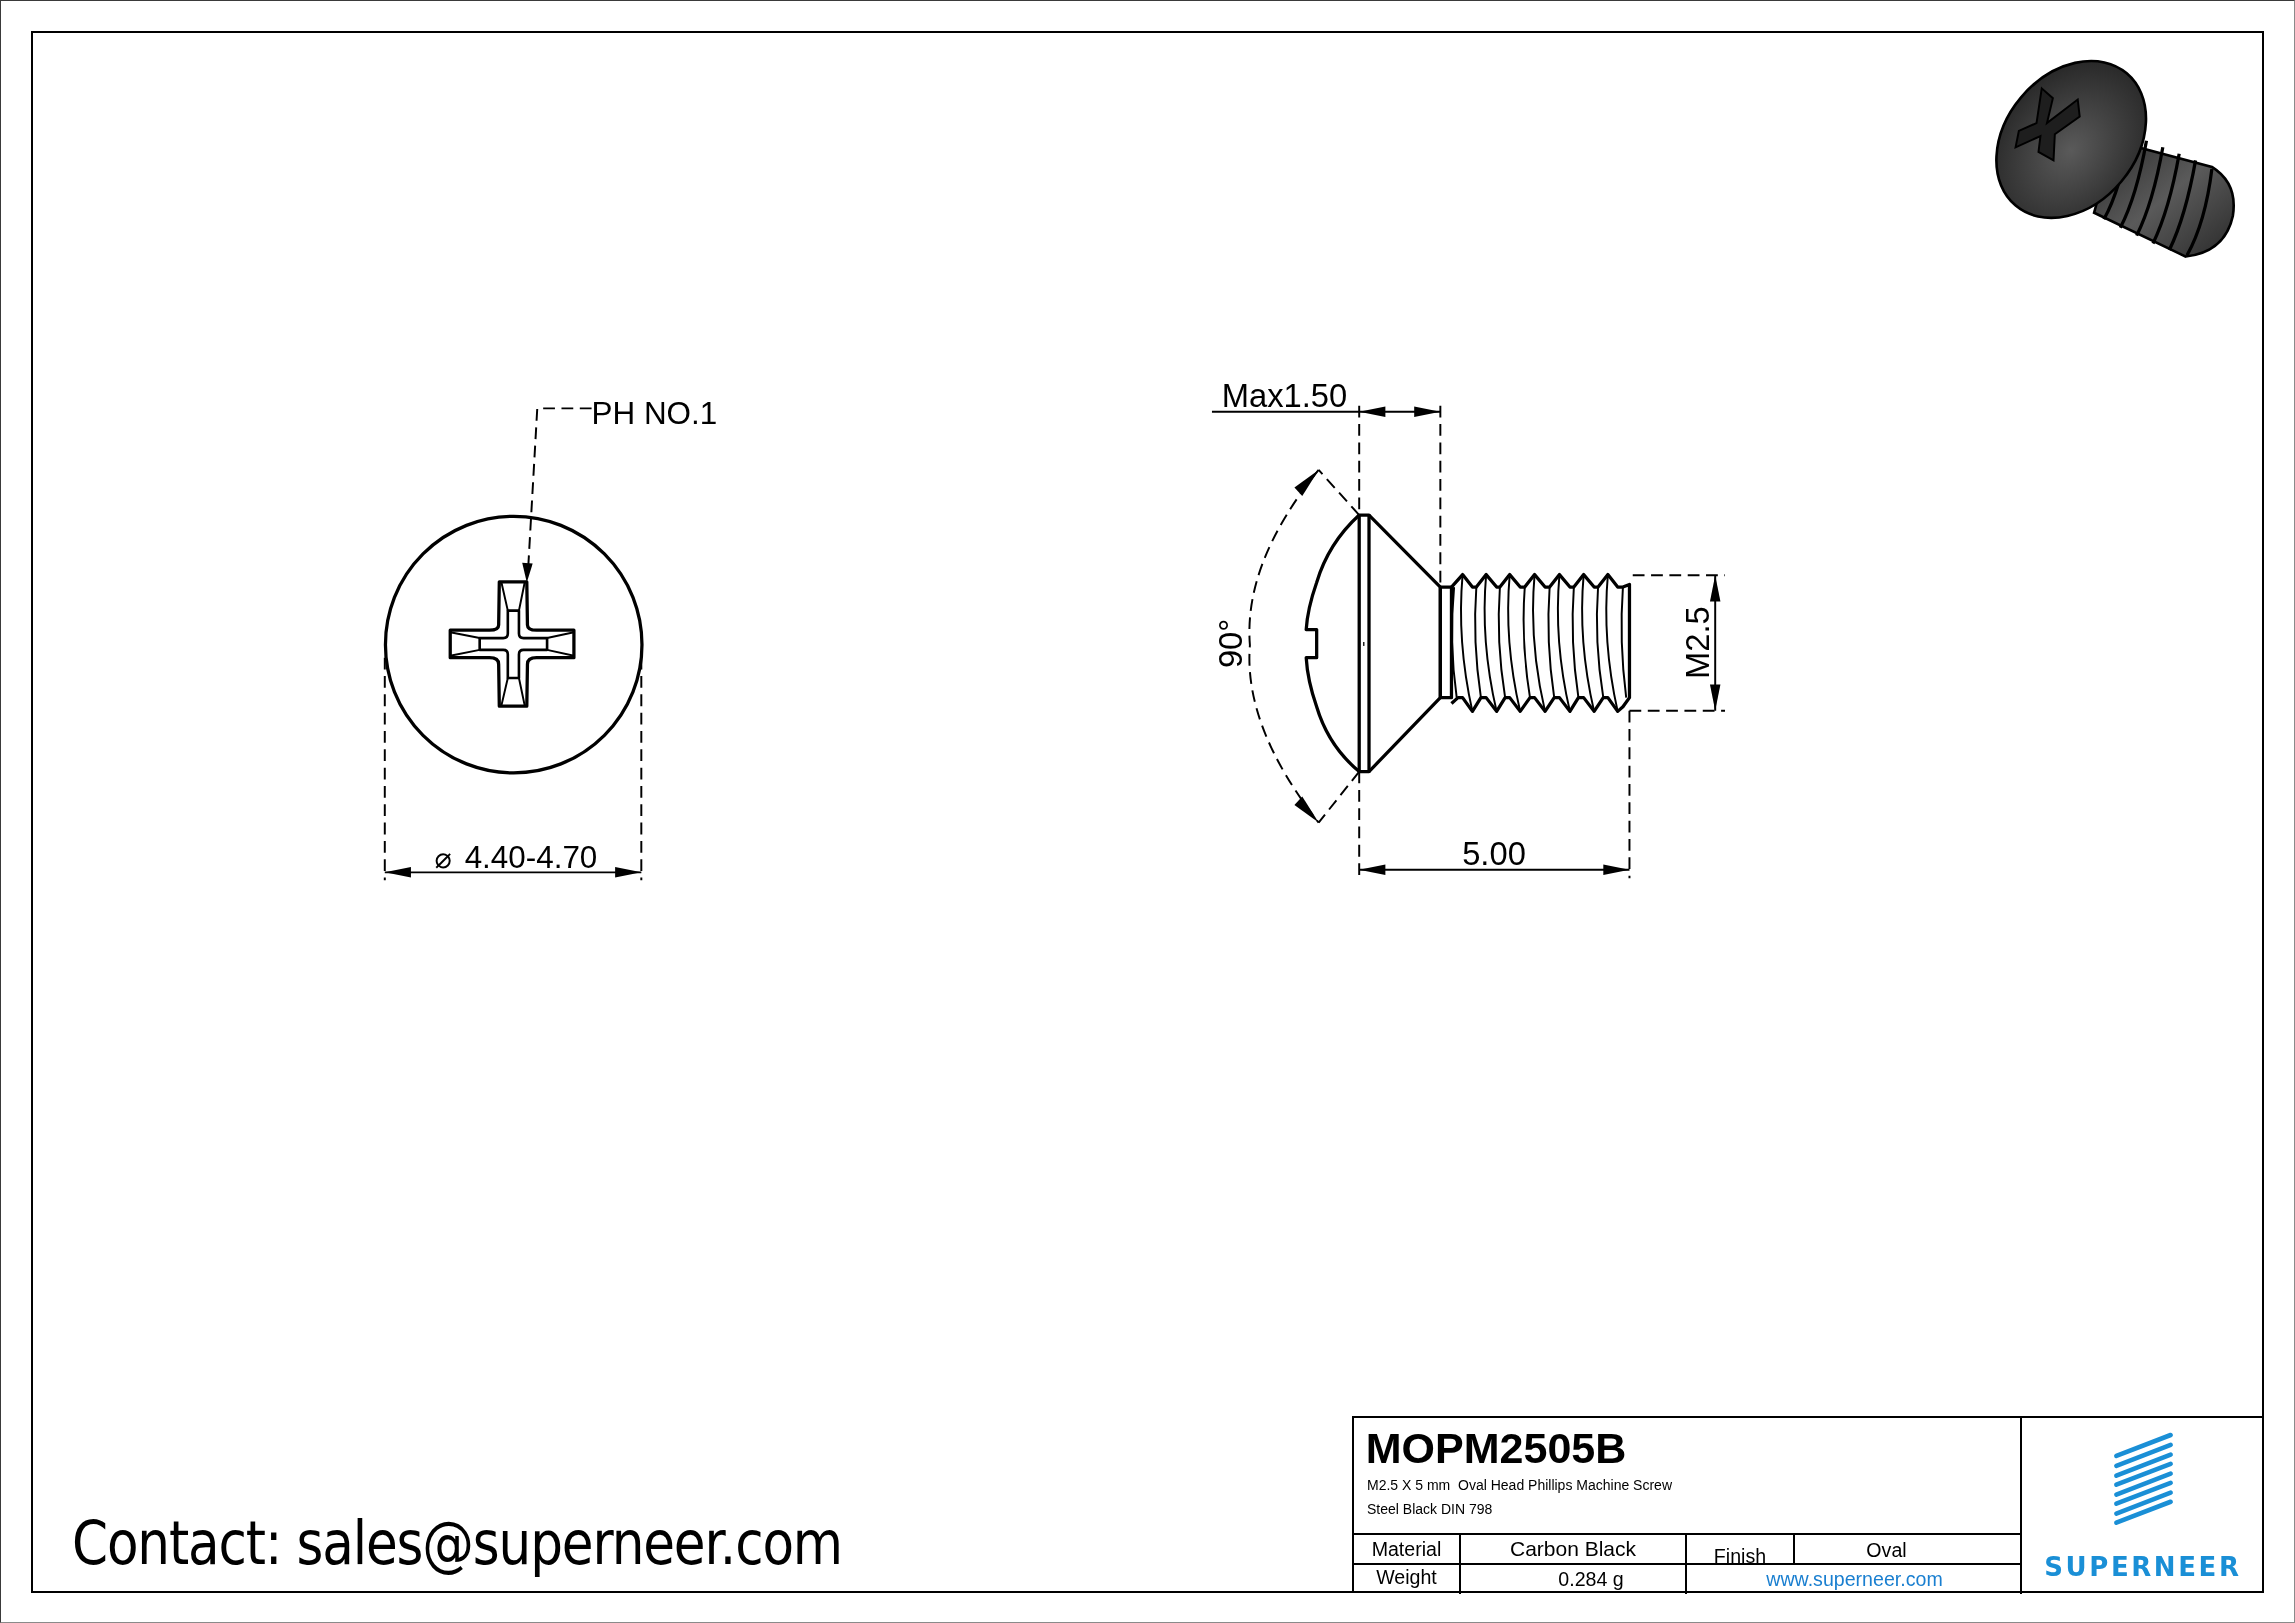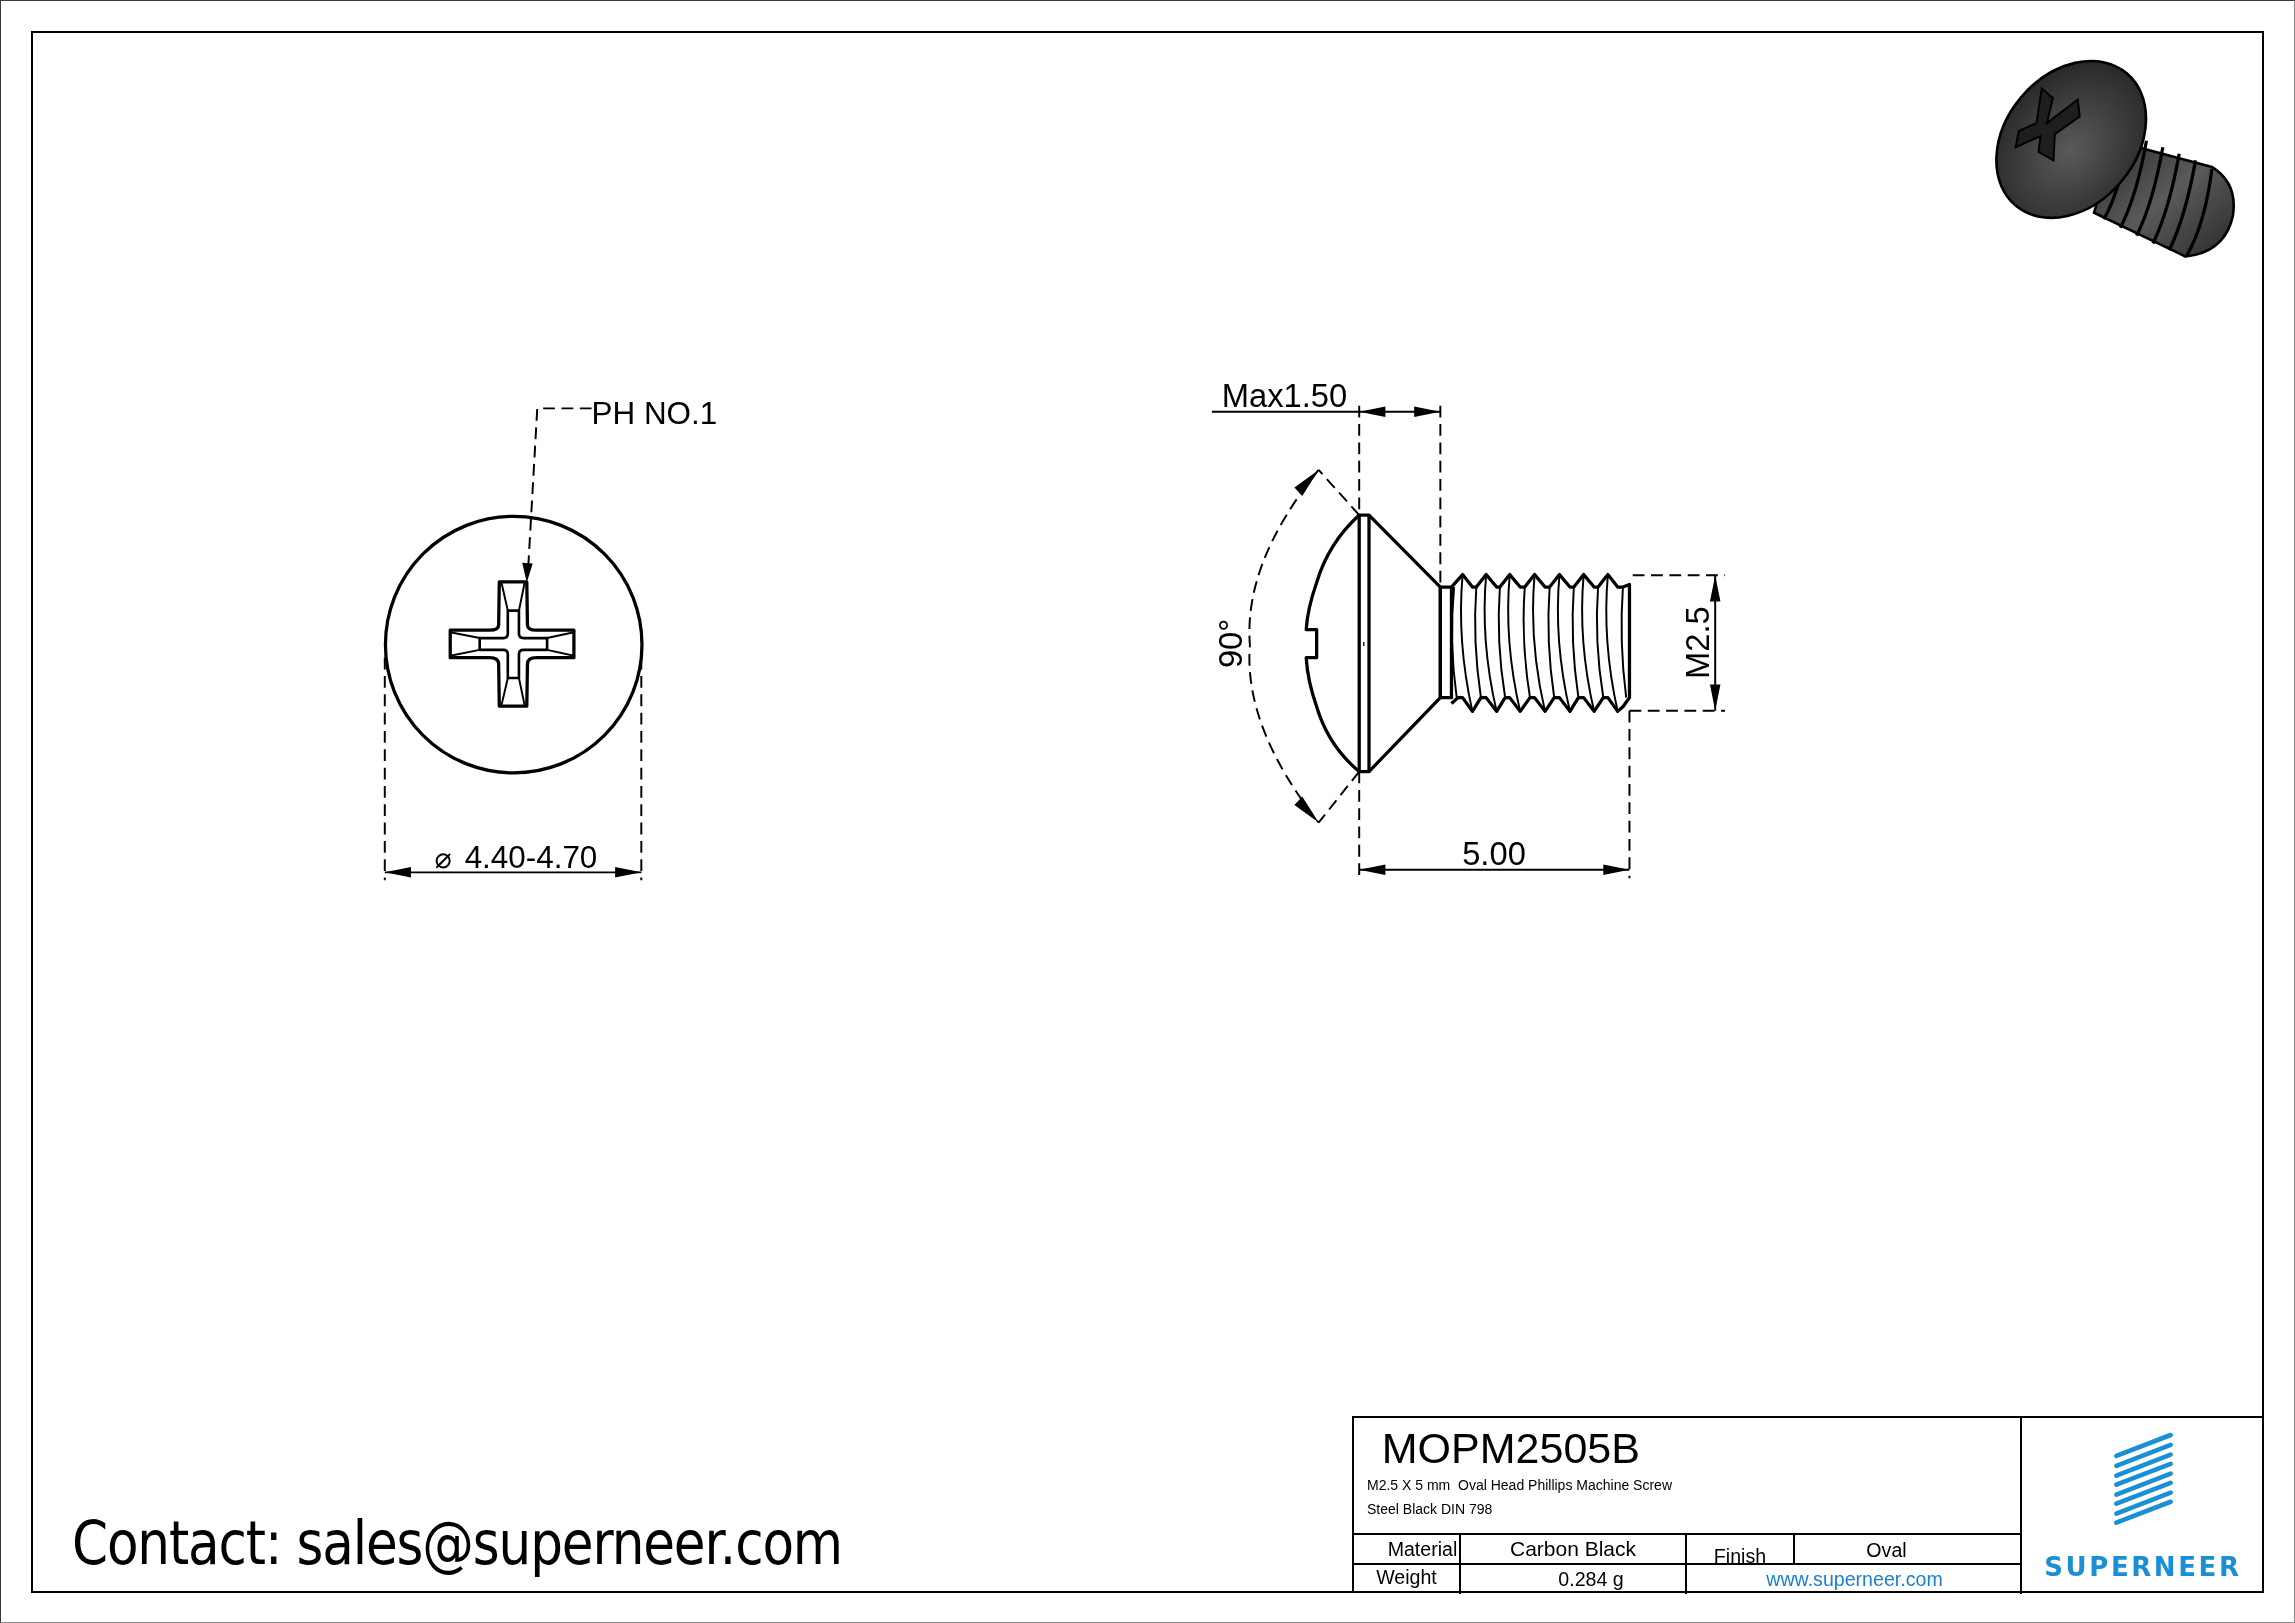--- a/index.html
+++ b/index.html
@@ -9,21 +9,21 @@
   .frame { position: absolute; left: 31px; top: 31px; width: 2229px; height: 1558px; border: 2px solid #000; box-sizing: content-box; }
   svg text { font-family: "Liberation Sans", sans-serif; fill: #000; }
   .ln { stroke: #000; stroke-width: 5; fill: none; stroke-linejoin: round; }
   .thin { stroke: #000; stroke-width: 3; fill: none; }
   .dash { stroke: #000; stroke-width: 3; fill: none; stroke-dasharray: 18 10; }
   .arrow { fill: #000; stroke: none; }
 
   
   .tb { position: absolute; left: 1352px; top: 1416px; width: 911px; height: 176px; border-top: 2.6px solid #000; border-left: 2.6px solid #000; box-sizing: border-box; }
   .tb-info { position: absolute; left: 0; top: 0; width: 668px; height: 117px; border-right: 2.6px solid #000; border-bottom: 2.6px solid #000; box-sizing: border-box; }
-  .tb-part { position: absolute; left: 11.8px; top: 9.2px; font-size: 43px; font-weight: normal; letter-spacing: 0px; line-height: 1; margin-left: 16px; }
+  .tb-part { position: absolute; left: 11.8px; top: 9.2px; font-size: 43px; font-weight: bold; letter-spacing: 0px; line-height: 1; }
   .tb-desc { position: absolute; left: 13px; font-size: 14px; line-height: 1; white-space: pre; }
   .tb-desc.l1 { top: 60px; }
   .tb-desc.l2 { top: 84px; }
   .tb-grid { position: absolute; left: 0; top: 117px; width: 668px; height: 59px; border-right: 2.6px solid #000; box-sizing: border-box; }
   .cell { position: absolute; font-size: 19.6px; line-height: 1; box-sizing: border-box; display: flex; align-items: center; justify-content: center; }
   .vline { position: absolute; width: 2px; background: #000; }
   .hline { position: absolute; height: 2px; background: #000; }
   .tb-logo { position: absolute; left: 668px; top: 0; width: 243px; height: 176px; }
   .logo-word { position: absolute; left: 14.4px; top: 136px; width: 213px; text-align: center; font-family: "DejaVu Sans", sans-serif; font-size: 26px; font-weight: bold; color: #1a8fd6; letter-spacing: 2.6px; line-height: 1; }
   .contact { position: absolute; left: 72px; top: 1513px; font-family: "DejaVu Sans", sans-serif; font-size: 60px; line-height: 1; color: #000; letter-spacing: -1.3px; transform: scaleX(0.86); transform-origin: left top; white-space: nowrap; }
@@ -143,21 +143,21 @@
       <div class="tb-part">MOPM2505B</div>
       <div class="tb-desc l1">M2.5 X 5 mm  Oval Head Phillips Machine Screw</div>
       <div class="tb-desc l2">Steel Black DIN 798</div>
     </div>
     <div class="tb-grid">
       <div class="hline" style="left:0;top:27.5px;width:666px;"></div>
       <div class="vline" style="left:105px;top:0;height:59px;"></div>
       <div class="vline" style="left:331px;top:0;height:59px;"></div>
       <div class="vline" style="left:439px;top:0;height:29px;"></div>
 
-      <div class="cell" style="left:16px;top:0;width:105px;height:29px;">Material</div>
+      <div class="cell" style="left:0;top:0;width:105px;height:29px;">Material</div>
       <div class="cell" style="left:107px;top:0;width:224px;height:26px;font-size:21px;">Carbon Black</div>
       <div class="cell" style="left:333px;top:0;width:106px;height:44px;">Finish</div>
       <div class="cell" style="left:441px;top:1.3px;width:183px;height:29px;">Oval</div>
 
       <div class="cell" style="left:0;top:29.5px;width:105px;height:27.5px;">Weight</div>
       <div class="cell" style="left:107px;top:31px;width:260px;height:27.5px;">0.284 g</div>
       <div class="cell url" style="left:333px;top:31px;width:335px;height:27.5px;">www.superneer.com</div>
     </div>
     <div class="tb-logo">
       <svg width="243" height="176" viewBox="0 0 371 269" style="position:absolute;left:0;top:0">

